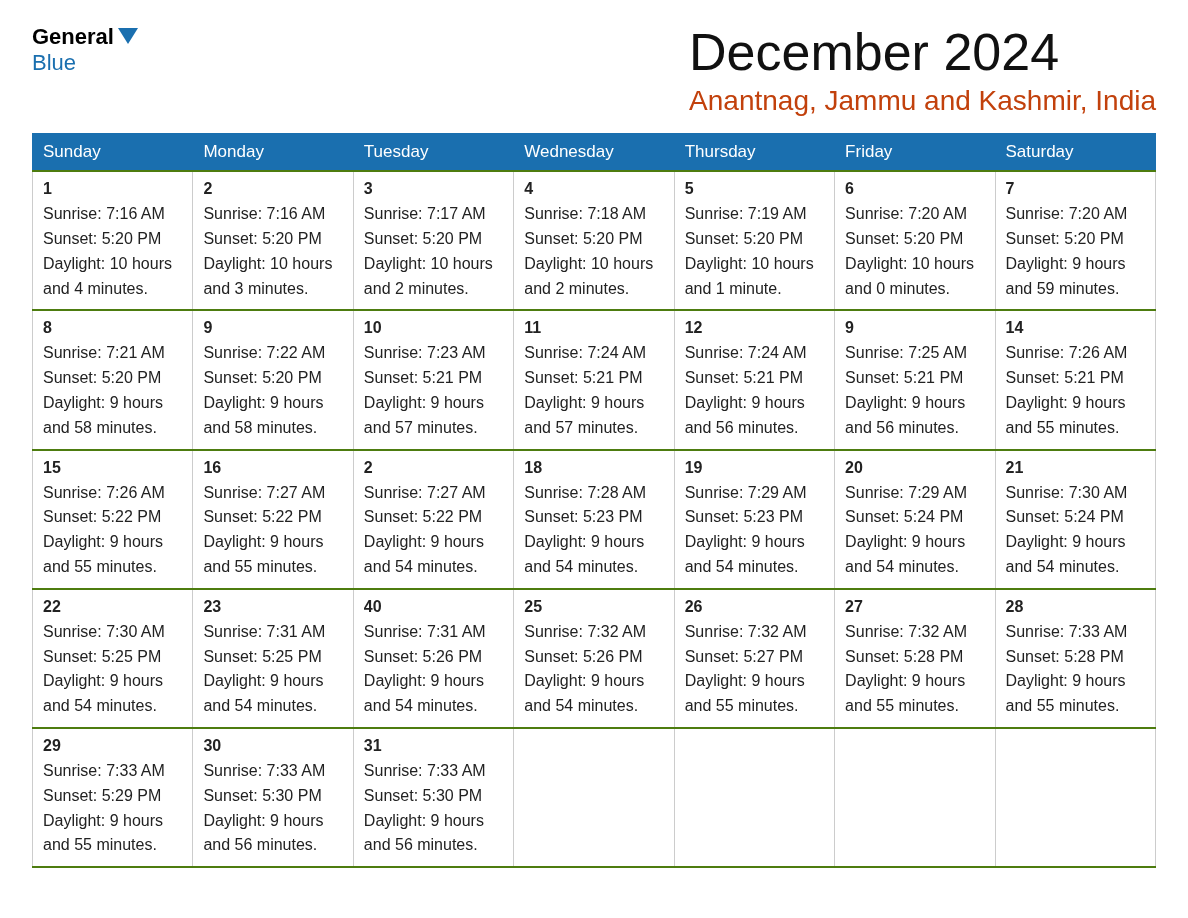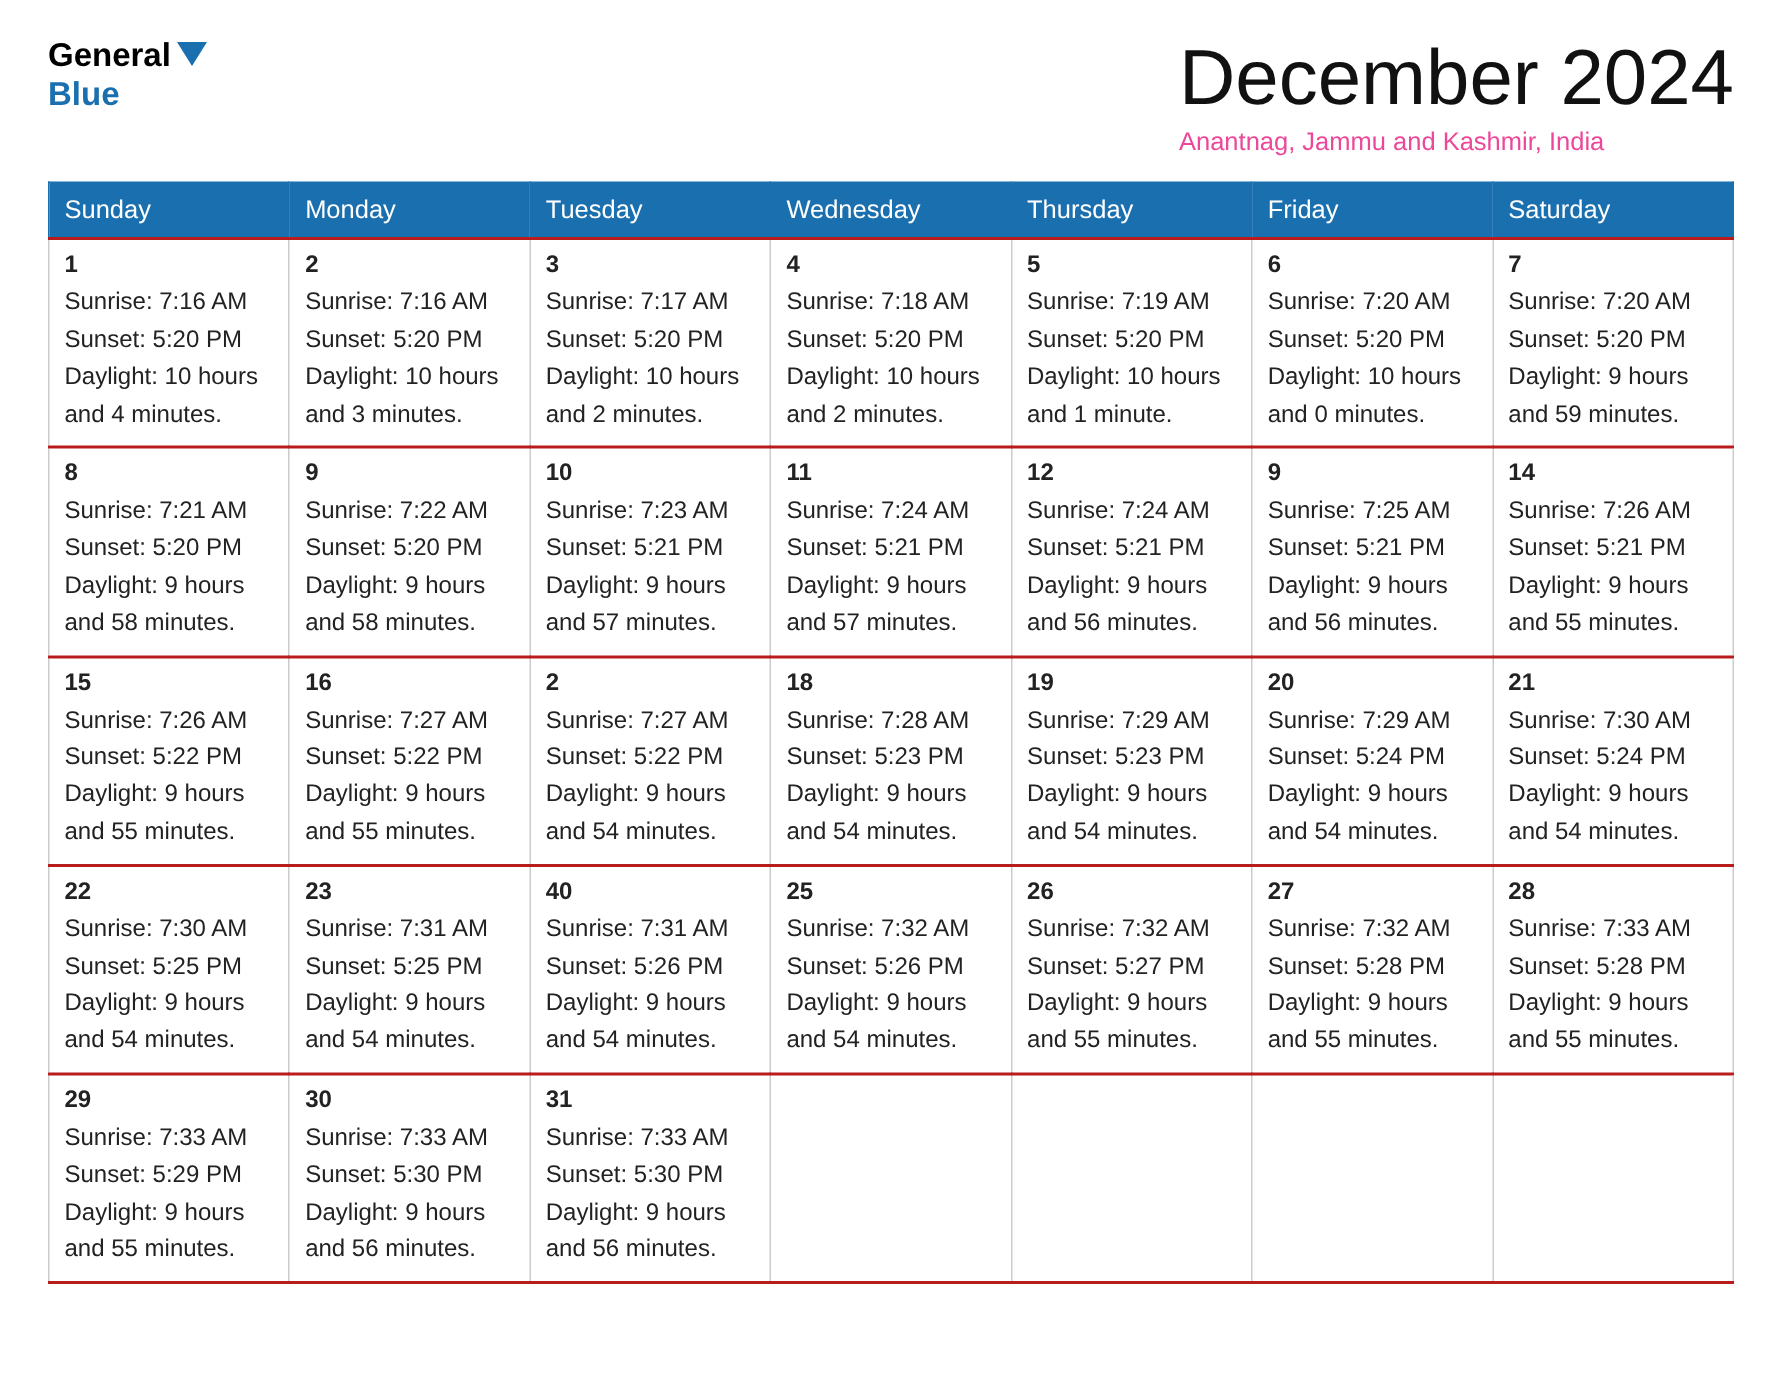--- a/index.html
+++ b/index.html
@@ -33,35 +33,35 @@
       height: 0;
       border-left: 10px solid transparent;
       border-right: 10px solid transparent;
       border-top: 16px solid #1a6faf;
       display: inline-block;
       margin-left: 4px;
       margin-bottom: 2px;
     }
     .logo-blue {
       font-size: 22px;
-      font-weight: bold;
+      font-weight: normal;
       color: #1a6faf;
     }
     .title-block {
       text-align: left;
     }
     .month-title {
       font-size: 52px;
       font-weight: normal;
       color: #111;
       line-height: 1.1;
     }
     .location-title {
-      font-size: 17px;
-      color: #ec4899;
+      font-size: 28px;
+      color: #c2410c;
       margin-top: 4px;
     }
     .calendar {
       width: 100%;
       border-collapse: collapse;
       border: 1.5px solid #1a6faf;
     }
     .calendar th {
       background: #1a6faf;
       color: #fff;
@@ -90,21 +90,21 @@
     .day-info {
       font-size: 16px;
       line-height: 1.55;
       color: #222;
     }
     .empty-cell {
       background: #fff;
       border: 1px solid #ccc;
     }
     tr {
-      border-bottom: 2px solid #b91c1c;
+      border-bottom: 2px solid #4d7c0f;
       padding-left: 20px;
     }
   </style>
 </head>
 <body>
 
 <div class="header">
   <div class="logo">
     <div class="logo-general">
       <span>General</span>

